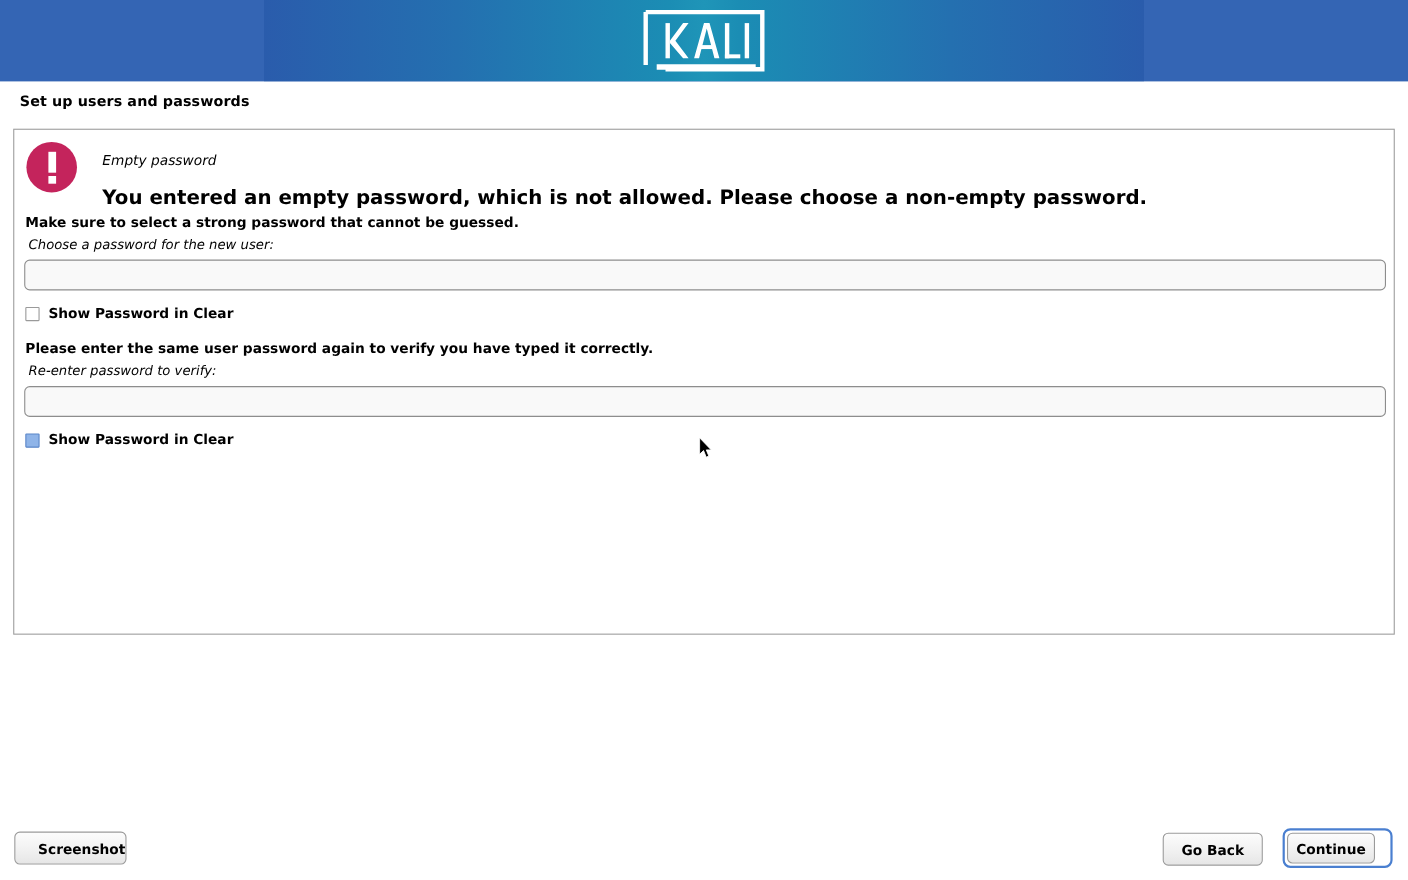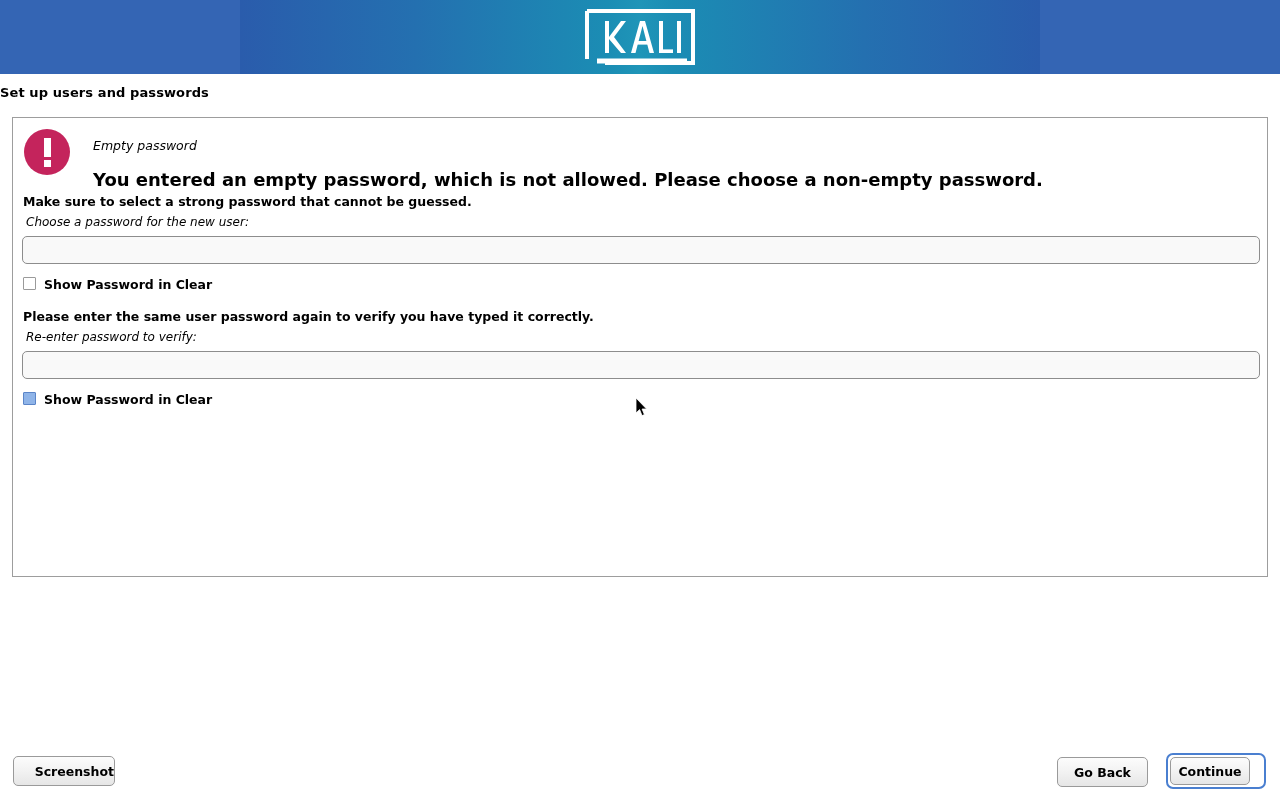--- a/index.html
+++ b/index.html
@@ -29,21 +29,21 @@
   .kali-logo {
     position: absolute;
     left: 583px; top: 7px;
     width: 114px; height: 60px;
   }
   .kali-logo svg { display: block; }
 
   
   .page-title {
     position: absolute;
-    left: 0; top: 85px;
+    left: 18px; top: 85px;
     font-size: 13px;
     font-weight: bold;
     color: #000000;
     letter-spacing: 0.1px;
   }
 
   
   .panel {
     position: absolute;
     left: 12px; top: 117px;
@@ -123,21 +123,21 @@
     font-family: "DejaVu Sans", sans-serif;
     font-size: 12px;
     padding: 0 6px;
     color: #000;
   }
 
   .check-row {
     position: absolute;
     left: 10px;
     display: flex;
-    align-items: flex-start;
+    align-items: flex-end;
     gap: 8px;
   }
   .checkbox {
     width: 13px; height: 13px;
     border: 1px solid #9a9a9a;
     background: #ffffff;
     border-radius: 1px;
     flex: 0 0 auto;
   }
   .checkbox.focused {

